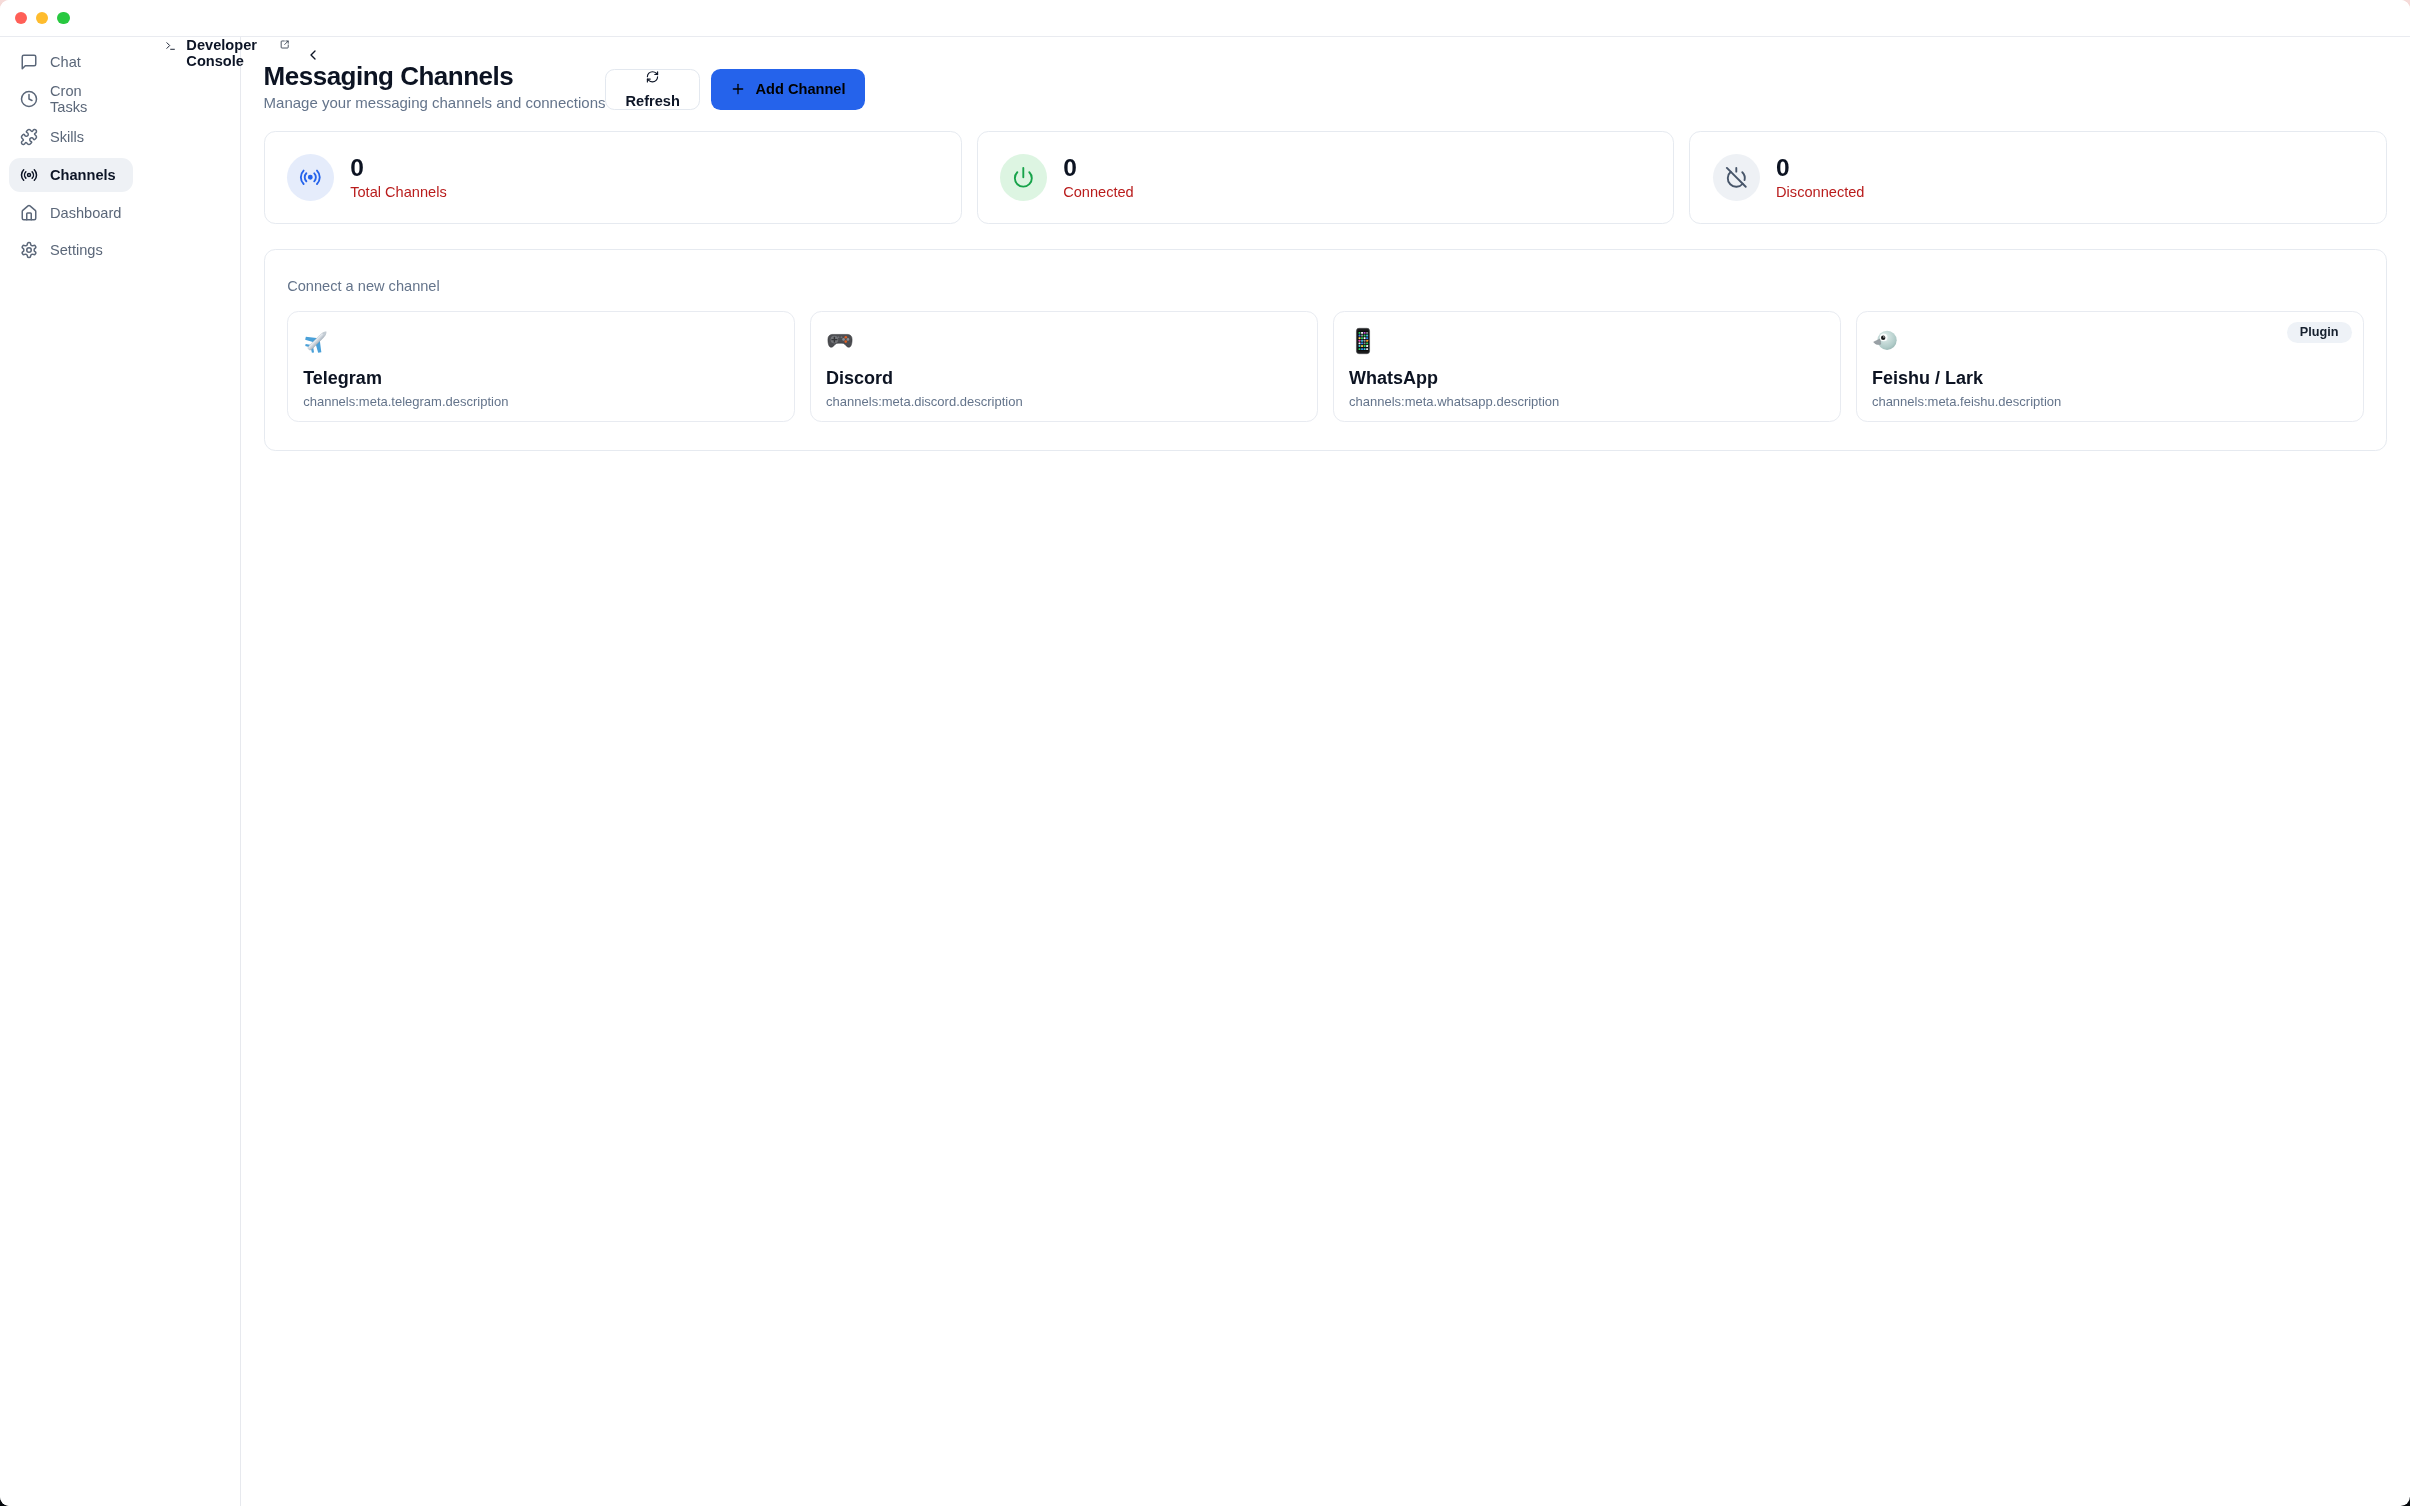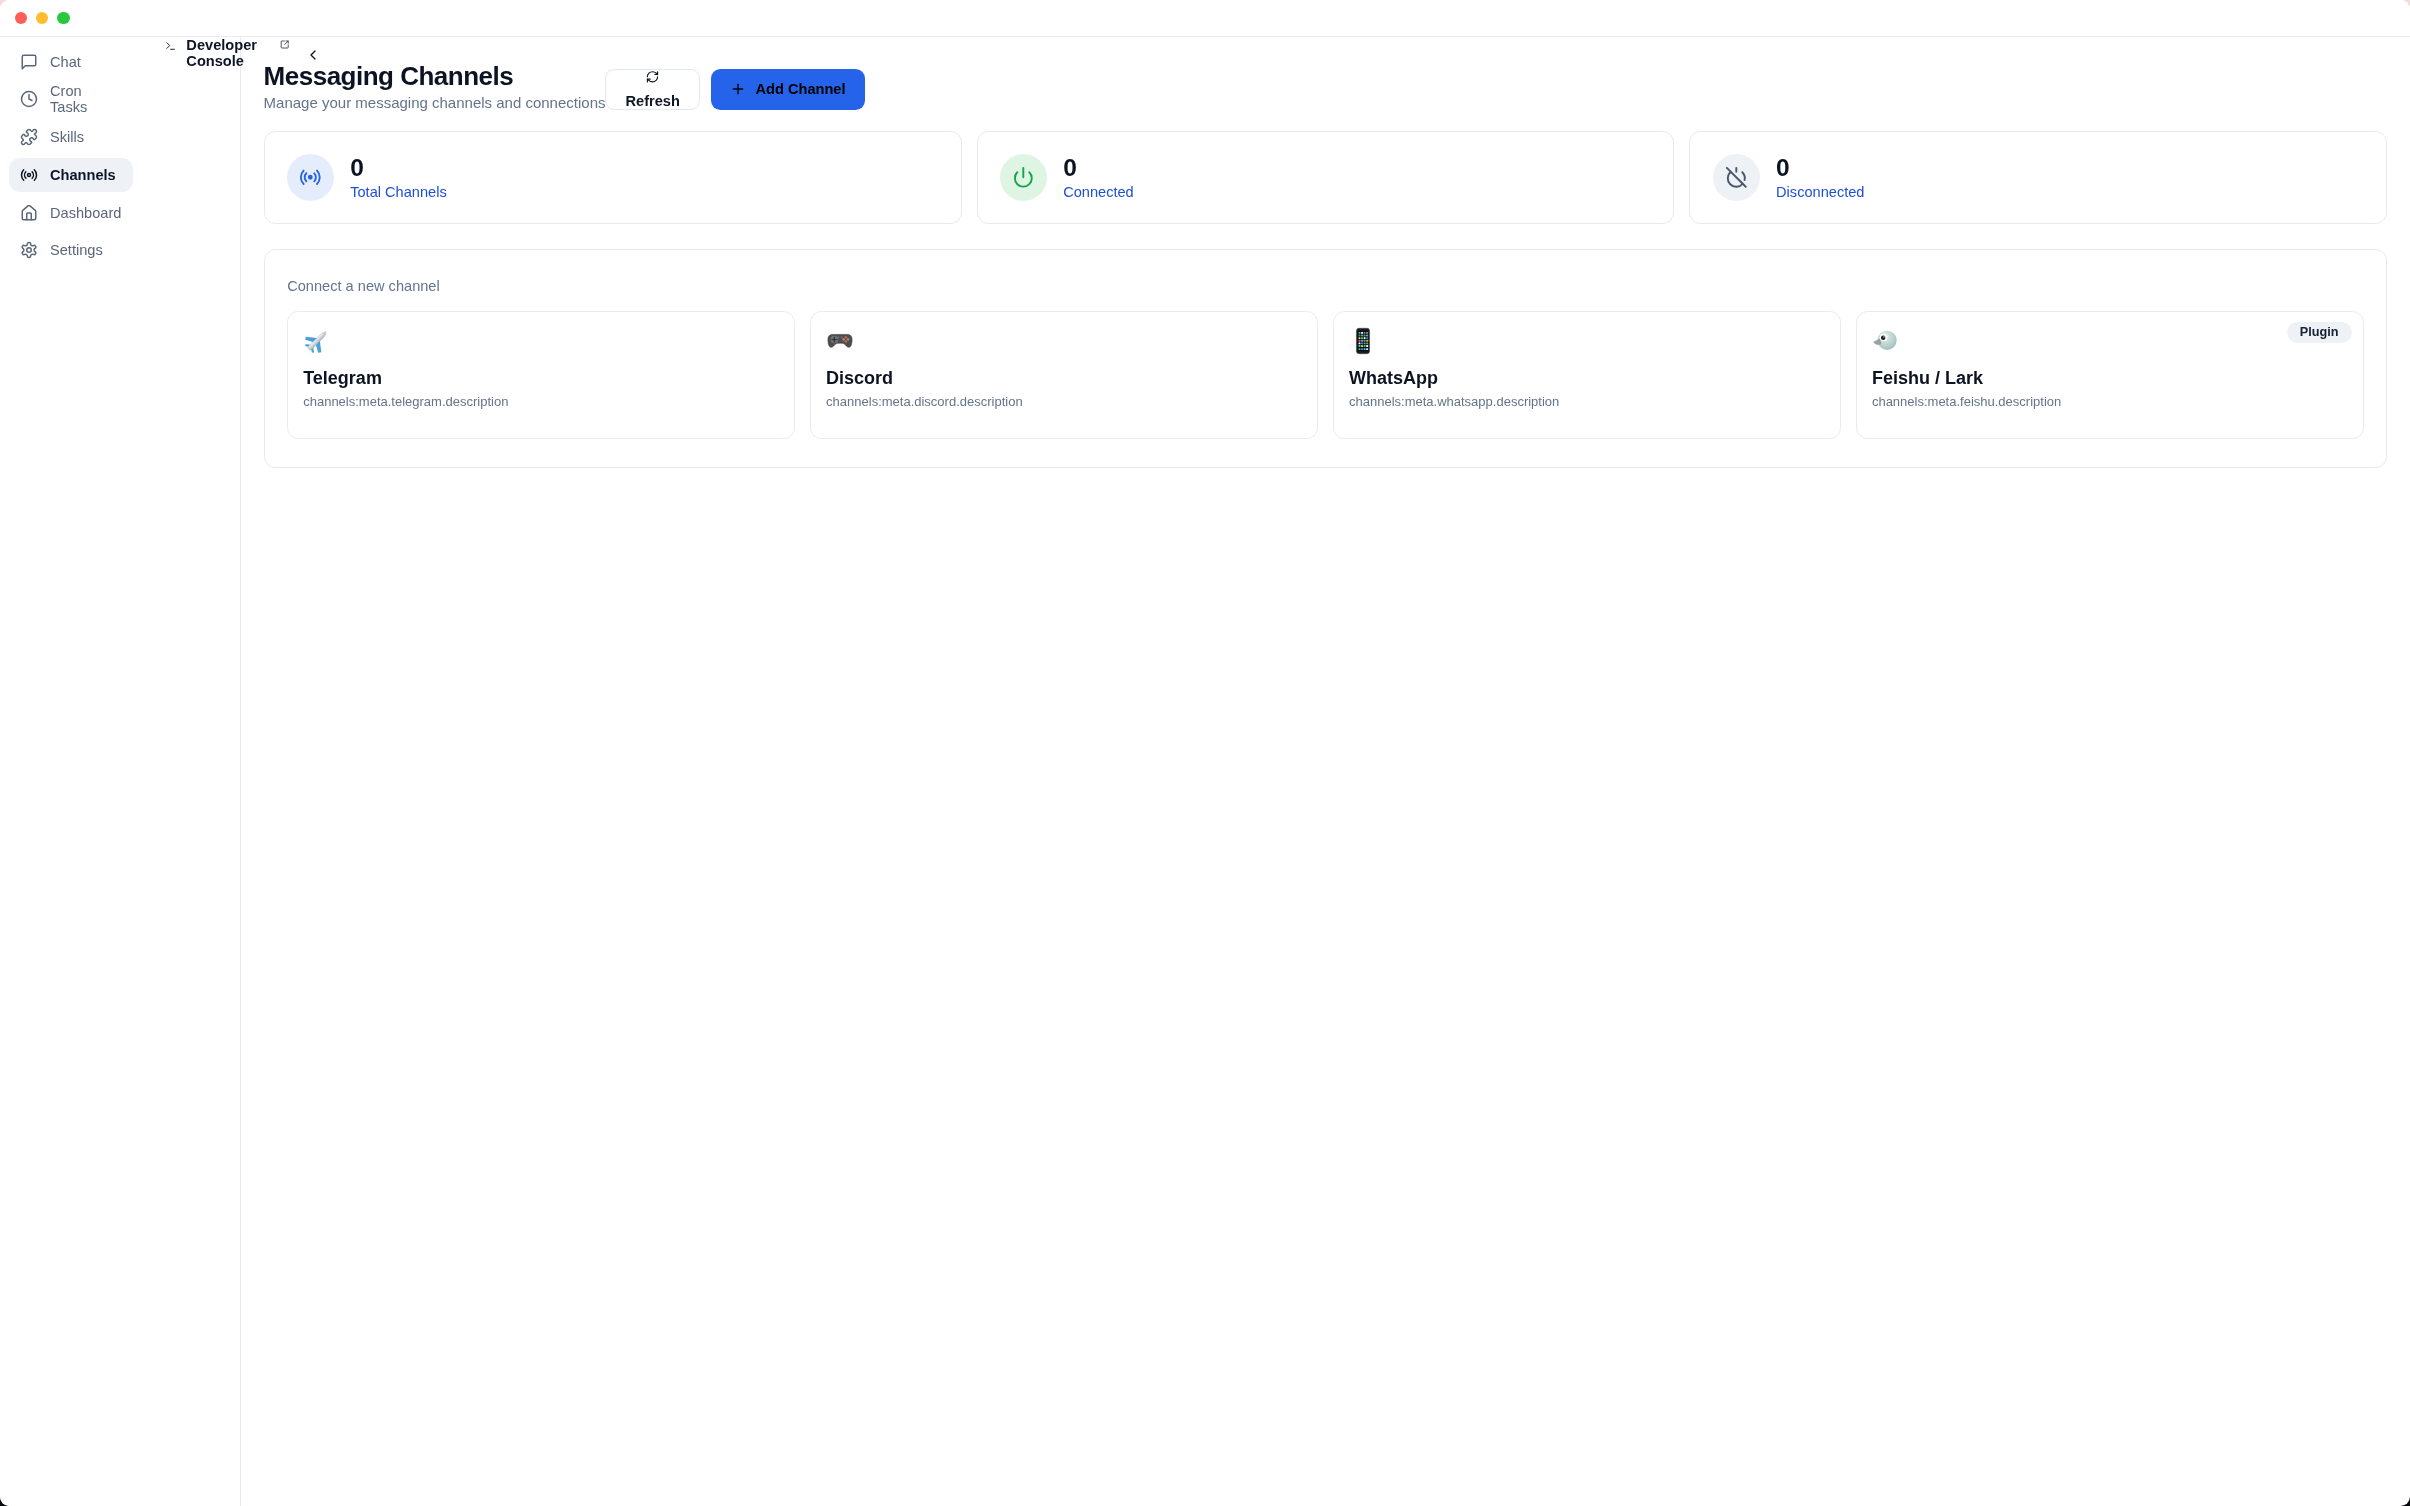--- a/index.html
+++ b/index.html
@@ -62,29 +62,29 @@
   .stat-card {
     height:93px; background:#fff; border:0.9px solid #e6eaf0; border-radius:11.3px;
     display:flex; align-items:center; padding:0 22.6px; gap:16px;
   }
   .stat-bubble { width:47px; height:47px; border-radius:50%; display:flex; align-items:center; justify-content:center; flex:0 0 47px; }
   .stat-bubble svg { width:22.6px; height:22.6px; }
   .bubble-blue  { background:#e5ecfb; color:#2563eb; }
   .bubble-green { background:#ddf5e2; color:#17a34a; }
   .bubble-gray  { background:#eef1f5; color:#475569; }
   .stat-value { font-size:24.5px; line-height:28px; font-weight:700; color:#0c1322; }
-  .stat-label { font-size:14.6px; color:#1d4ed8; margin-top:2.8px; }
+  .stat-label { font-size:14.6px; color:#b91c1c; margin-top:2.8px; }
   
   .panel { margin-top:25.4px; border:0.9px solid #e6eaf0; border-radius:11.3px; background:#fff; padding:22.6px 22.6px 28px; }
   h2 { font-size:21px; font-weight:700; letter-spacing:-0.2px; color:#0c1322; }
   .panel-sub { margin-top:5.6px; font-size:14.6px; color:#64748b; }
   .channel-grid { display:grid; grid-template-columns:repeat(4,1fr); gap:15px; margin-top:17px; }
   .channel-card {
     position:relative; border:0.9px solid #e8ebf1; border-radius:11.3px; background:#fff;
-    padding:15px 15px 29px; cursor:pointer; min-width:0;
+    padding:15px 15px 12px; cursor:pointer; min-width:0;
   }
   .channel-emoji { width:28px; height:28px; }
   .channel-emoji svg { width:28px; height:28px; display:block; }
   .channel-name { margin-top:13px; font-size:18px; font-weight:700; color:#0c1322; }
   .channel-desc { margin-top:4.7px; font-size:13px; color:#64748b; white-space:nowrap; overflow:hidden; }
   .plugin-badge {
     position:absolute; top:9.4px; right:11.3px; background:#eef2f7; border-radius:941px;
     padding:3.8px 13px; font-size:12.7px; font-weight:700; color:#16202e;
   }
   svg.stroke-ic { fill:none; stroke:currentColor; stroke-width:2; stroke-linecap:round; stroke-linejoin:round; }

